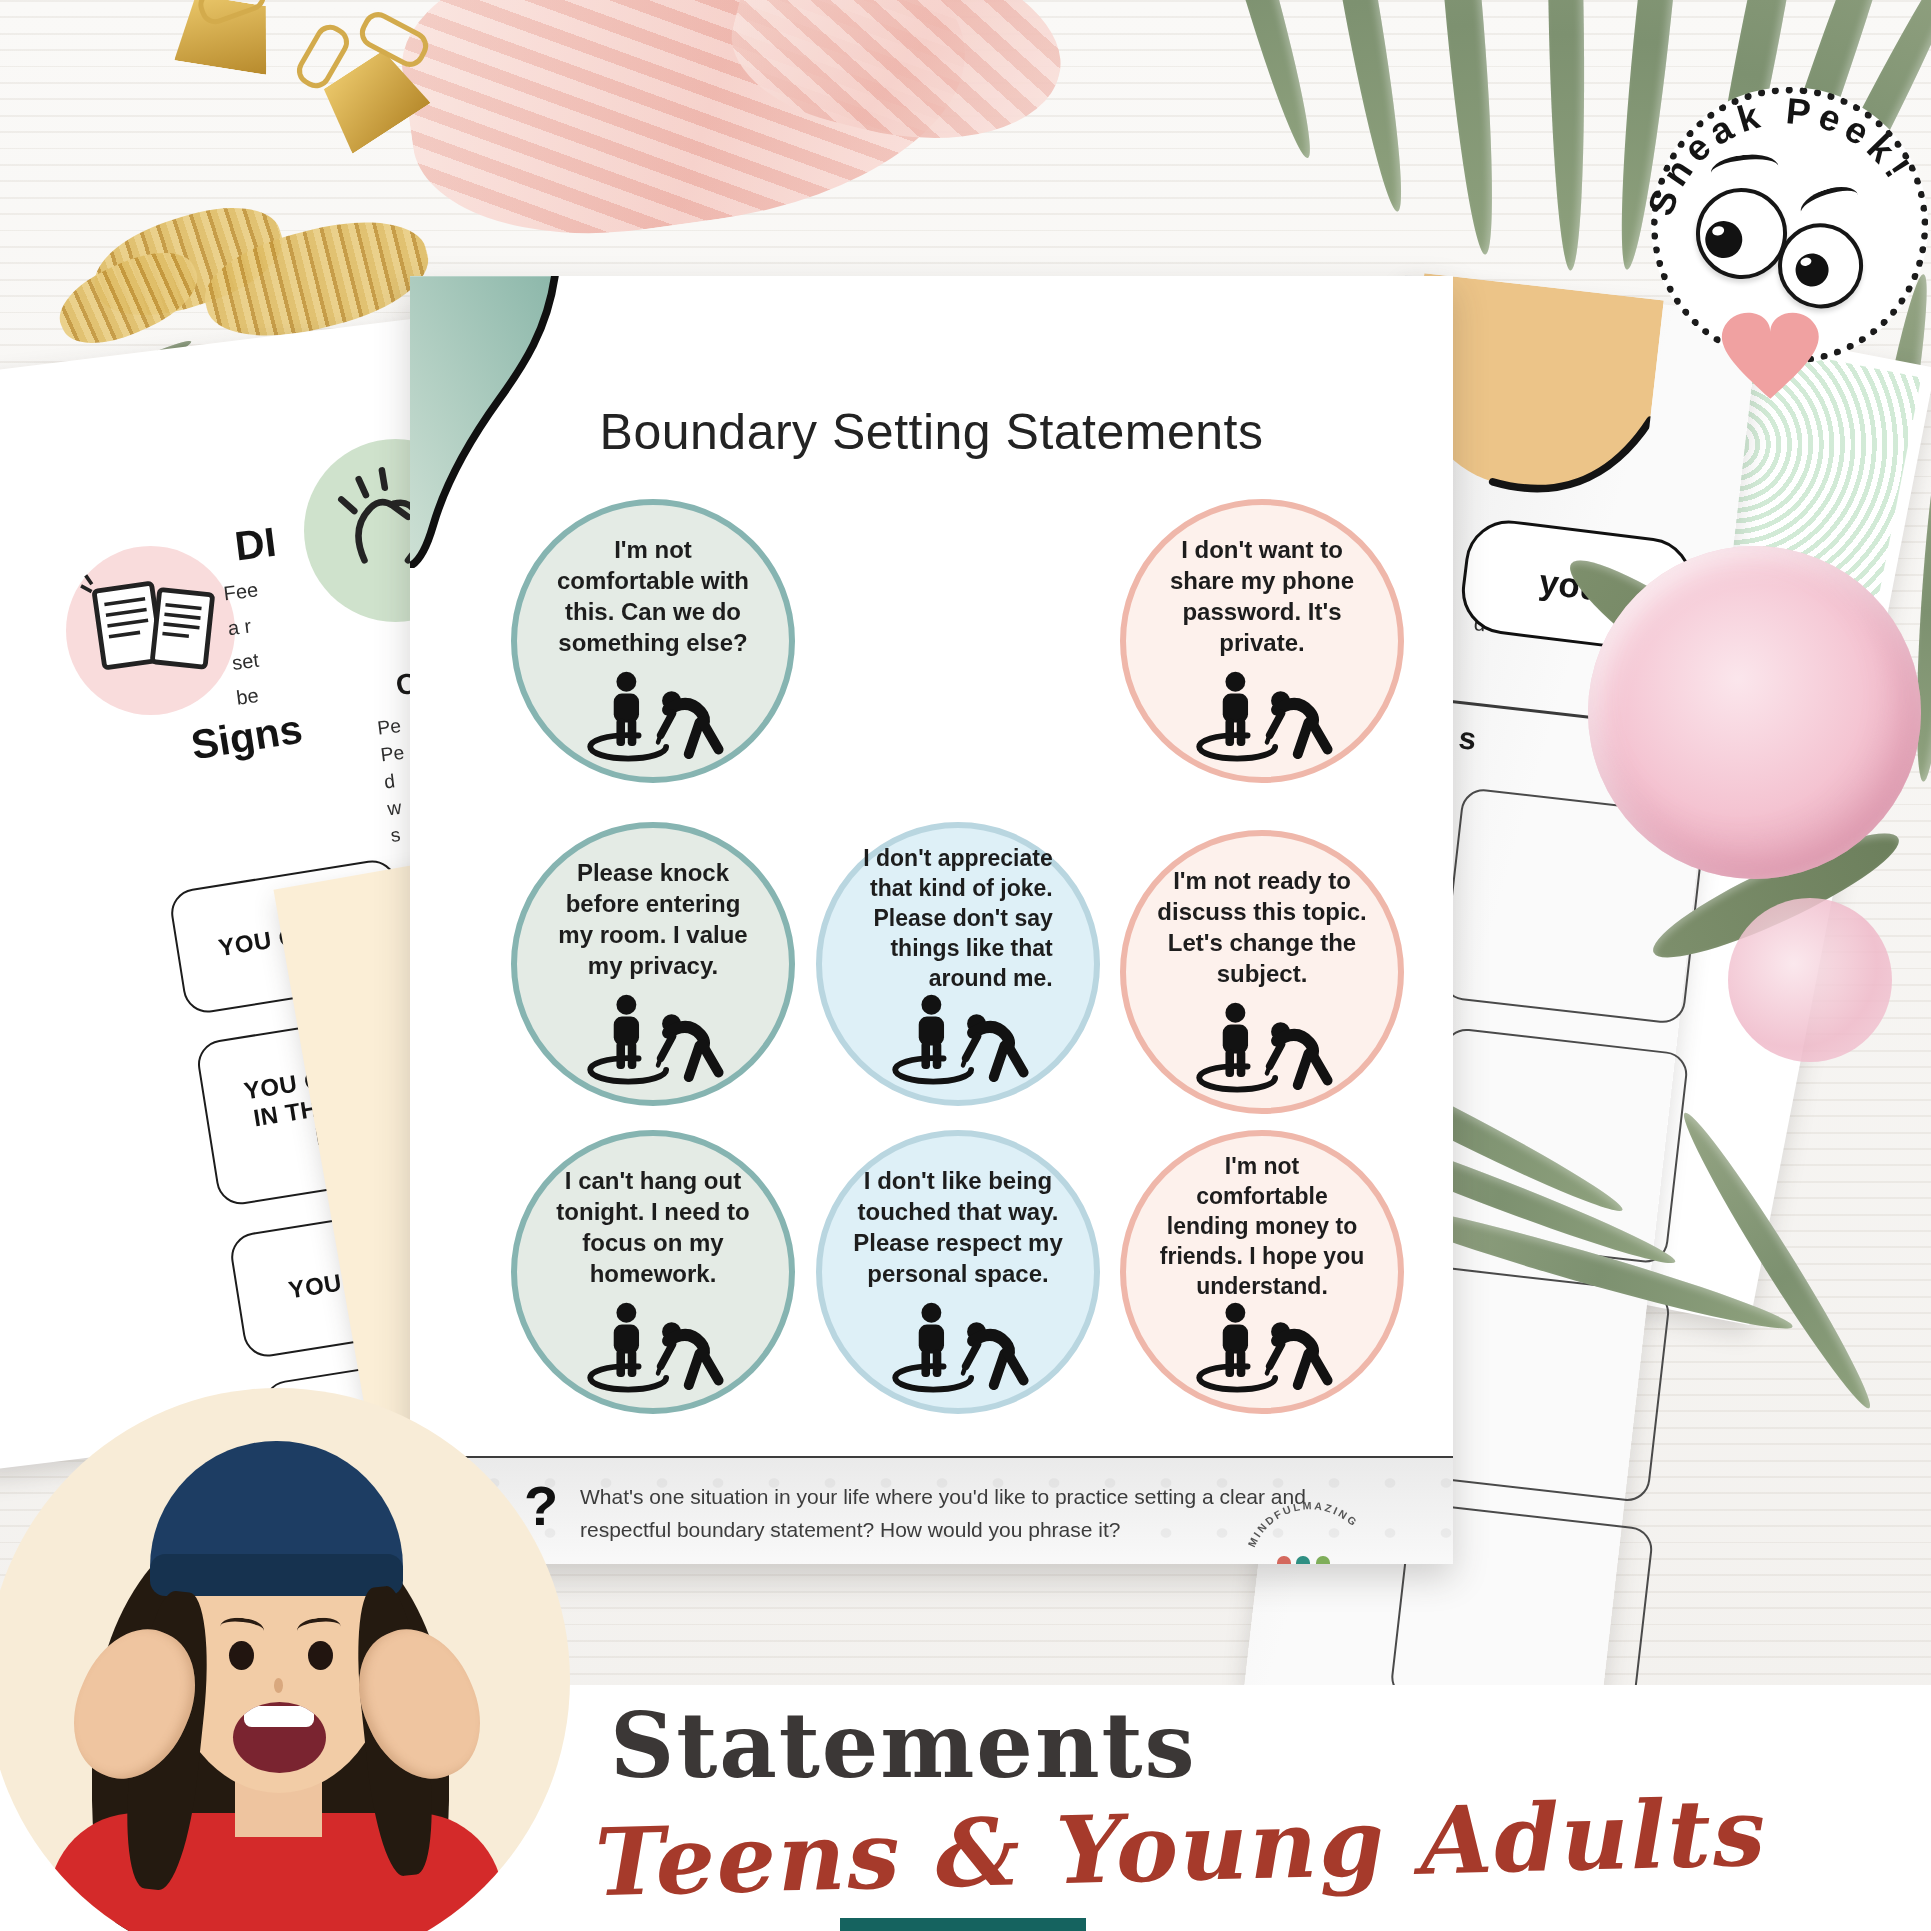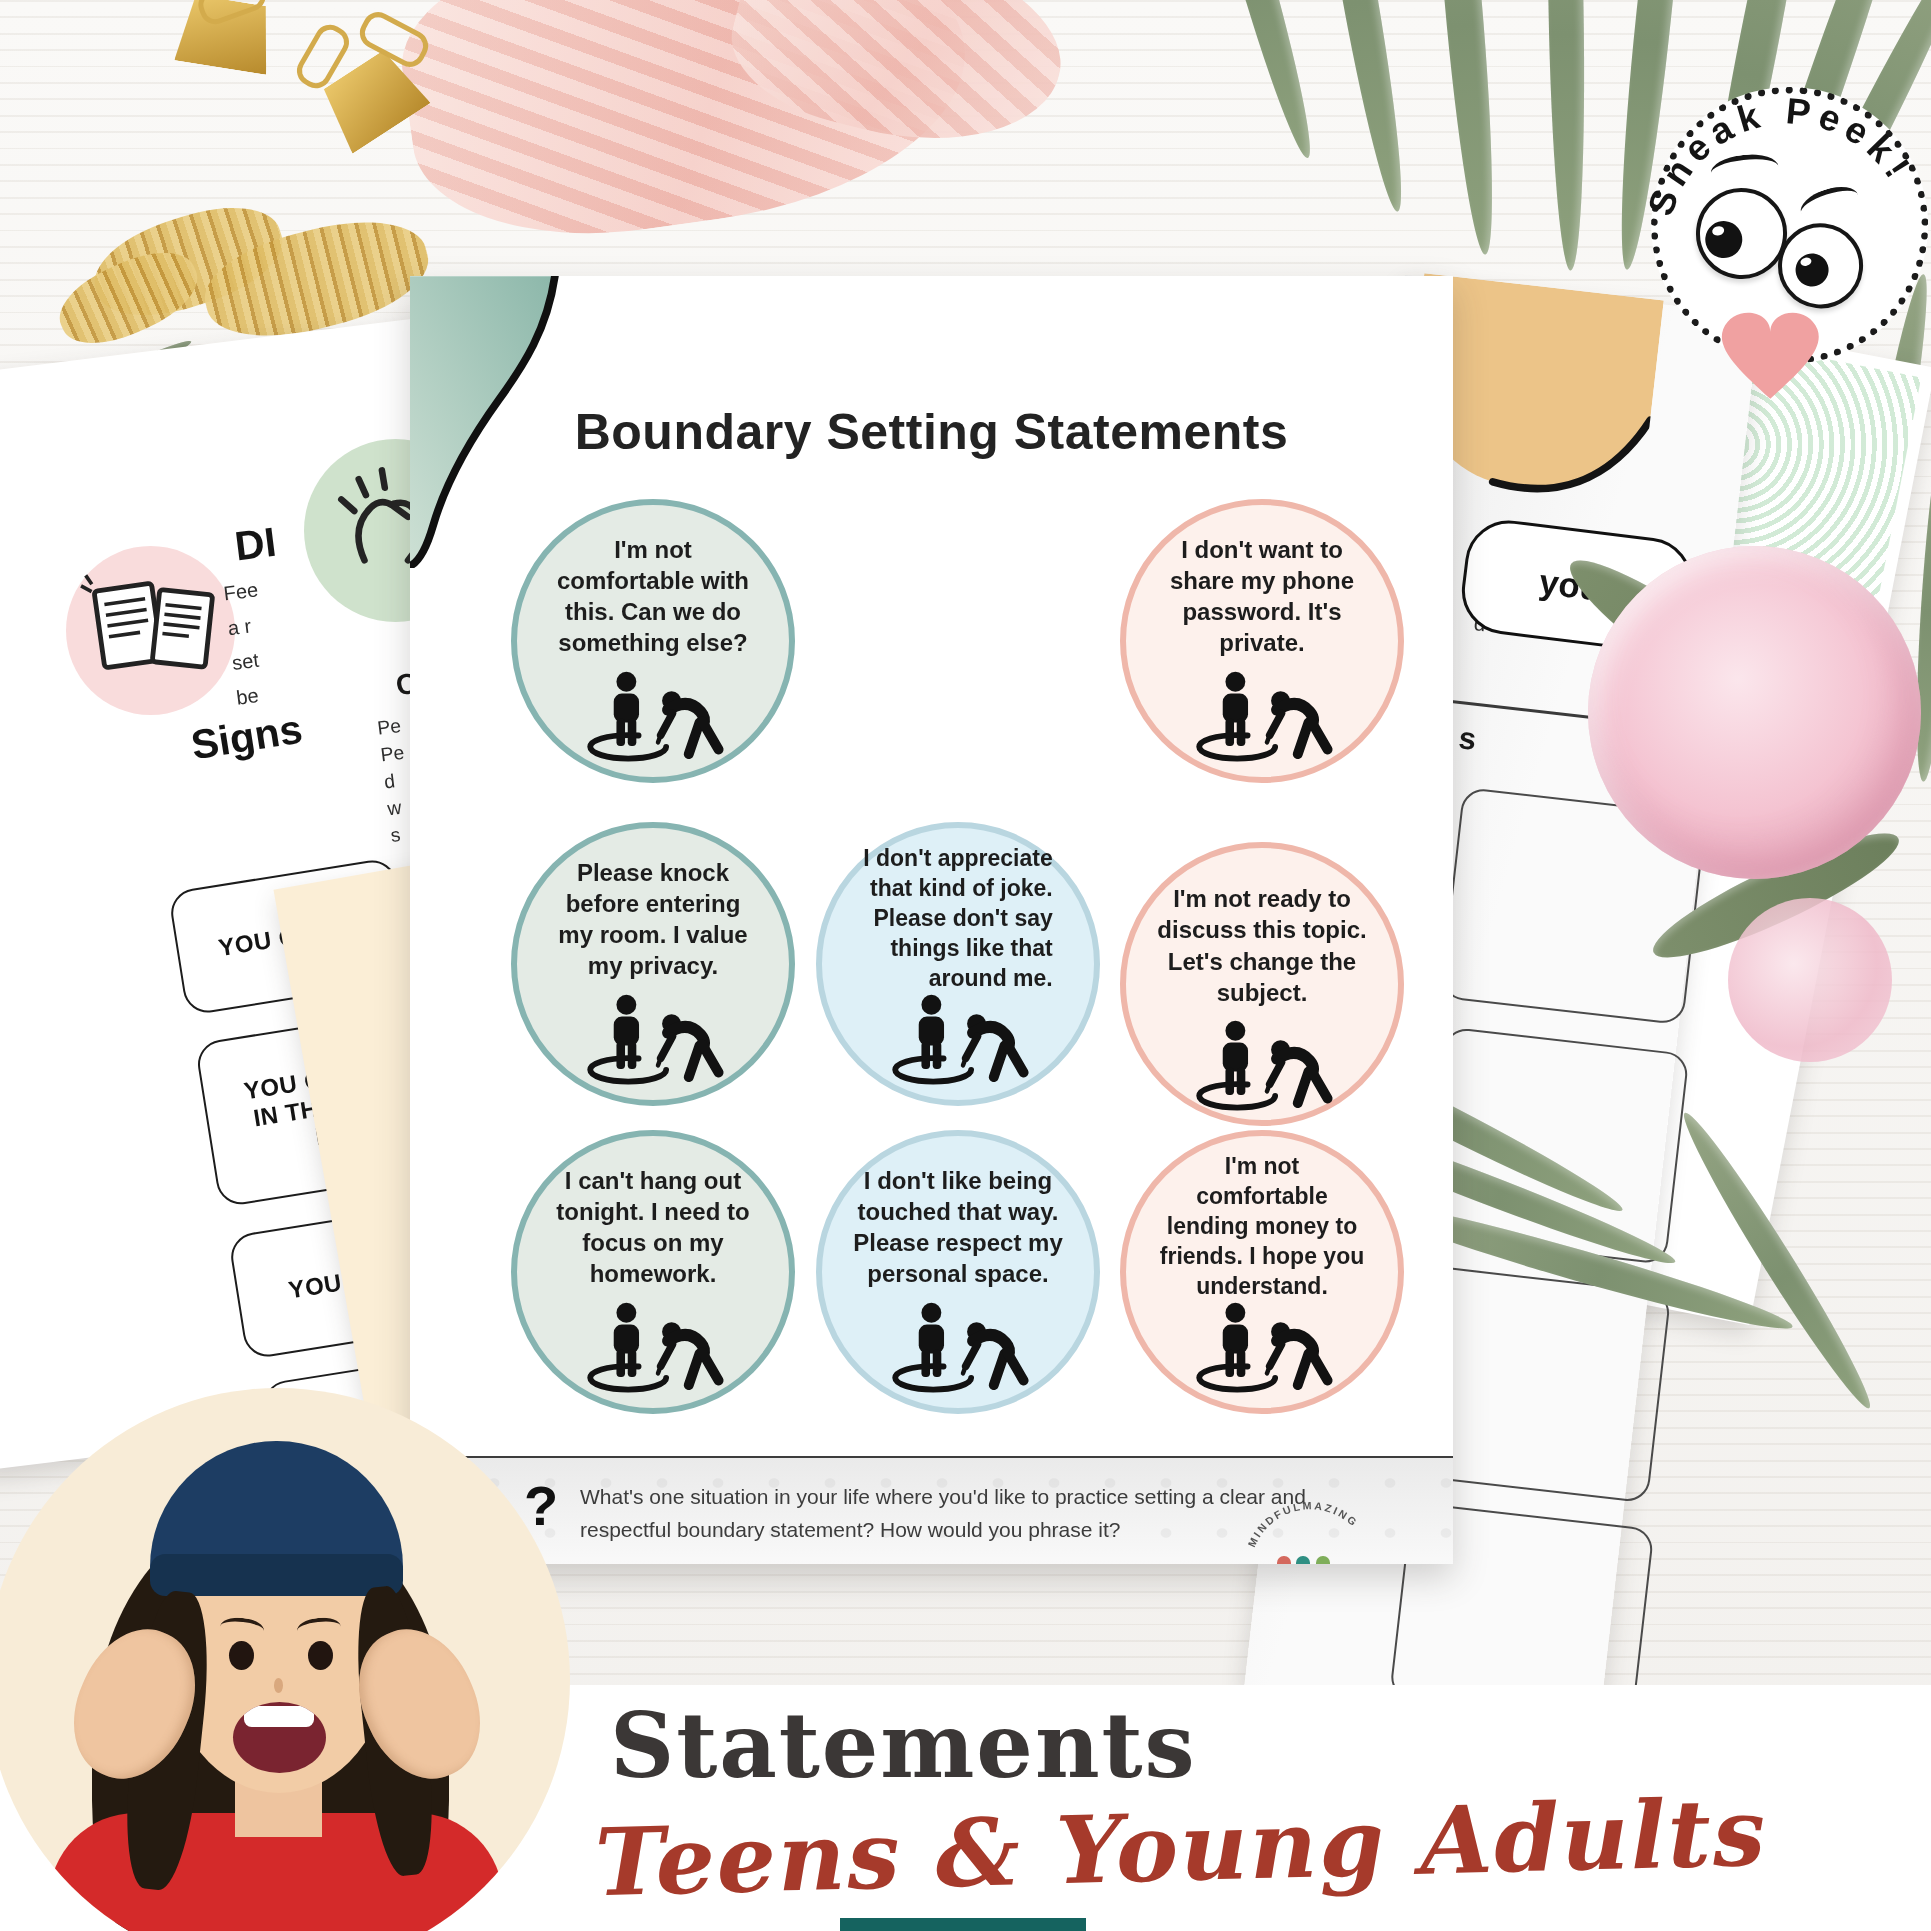--- a/index.html
+++ b/index.html
@@ -26,31 +26,31 @@
   .sheet{position:absolute;background:#fff;box-shadow:0 9.7px 25px rgba(60,55,50,.18);}
   .pre{white-space:pre-line;}
   .lbox{position:absolute;border:2.9px solid #1c1c1c;border-radius:25px;background:#fff;
     display:flex;align-items:center;justify-content:center;text-align:center;
     font-weight:bold;font-size:24px;color:#141414;letter-spacing:0.5px;}
   .rbox{position:absolute;border:2.9px solid #4a4a4a;border-radius:23px;background:transparent;}
   
   .page{position:absolute;left:410px;top:276px;width:1043px;height:1288px;background:#fff;
     overflow:hidden;box-shadow:0 13.5px 33px rgba(60,55,50,.22);}
   .page-title{position:absolute;left:0;right:0;top:127px;text-align:center;
-    font-size:50px;font-weight:bold;color:#232323;letter-spacing:0.5px;}
+    font-size:50px;font-weight:normal;color:#232323;letter-spacing:0.5px;}
   .circle{position:absolute;width:272px;height:272px;border-radius:50%;border:6.8px solid;
     display:flex;flex-direction:column;align-items:center;}
   .theme-sage{background:#e4ebe5;border-color:#86b4b1;}
   .theme-blue{background:#def0f7;border-color:#b9d6e0;}
   .theme-pink{background:#fdf1ec;border-color:#efb7aa;}
   .stmt{height:151px;margin-top:15.4px;padding:0 15.4px;display:flex;align-items:center;justify-content:center;
     text-align:center;font-weight:bold;font-size:24px;line-height:1.3;color:#1d1d1d;white-space:pre-line;}
   .bicon{width:145px;height:94px;margin-top:-1.9px;}
   .p1{left:101px;top:223px;} .p2{left:406px;top:223px;} .p3{left:710px;top:223px;}
-  .p4{left:101px;top:546px;} .p5{left:406px;top:546px;} .p6{left:710px;top:566px;justify-content:center;}
+  .p4{left:101px;top:546px;} .p5{left:406px;top:546px;} .p6{left:710px;top:554px;}
   .p7{left:101px;top:854px;} .p8{left:406px;top:854px;} .p9{left:710px;top:854px;}
   .reflect{position:absolute;left:0;right:0;top:1180px;height:108px;border-top:2.9px solid #3d3d3d;
     background:radial-gradient(rgba(0,0,0,.045) 4.8px,transparent 5.8px) 0 0/56px 50px,
                linear-gradient(#eaeaea,#f9f9f9);}
   .qmark{position:absolute;left:114px;top:15.4px;font-size:56px;font-weight:bold;color:#111;}
   .qtext{position:absolute;left:170px;top:23px;width:888px;font-size:21px;line-height:1.55;color:#3c3c3c;}
   
   .badge{position:absolute;left:1641px;top:77px;width:299px;height:299px;transform:rotate(6deg);z-index:60;}
   .badge-circle{position:absolute;left:9.7px;top:9.7px;width:263px;height:263px;border-radius:50%;
     border:7.7px dotted #1b1b1b;background:#fff;}

